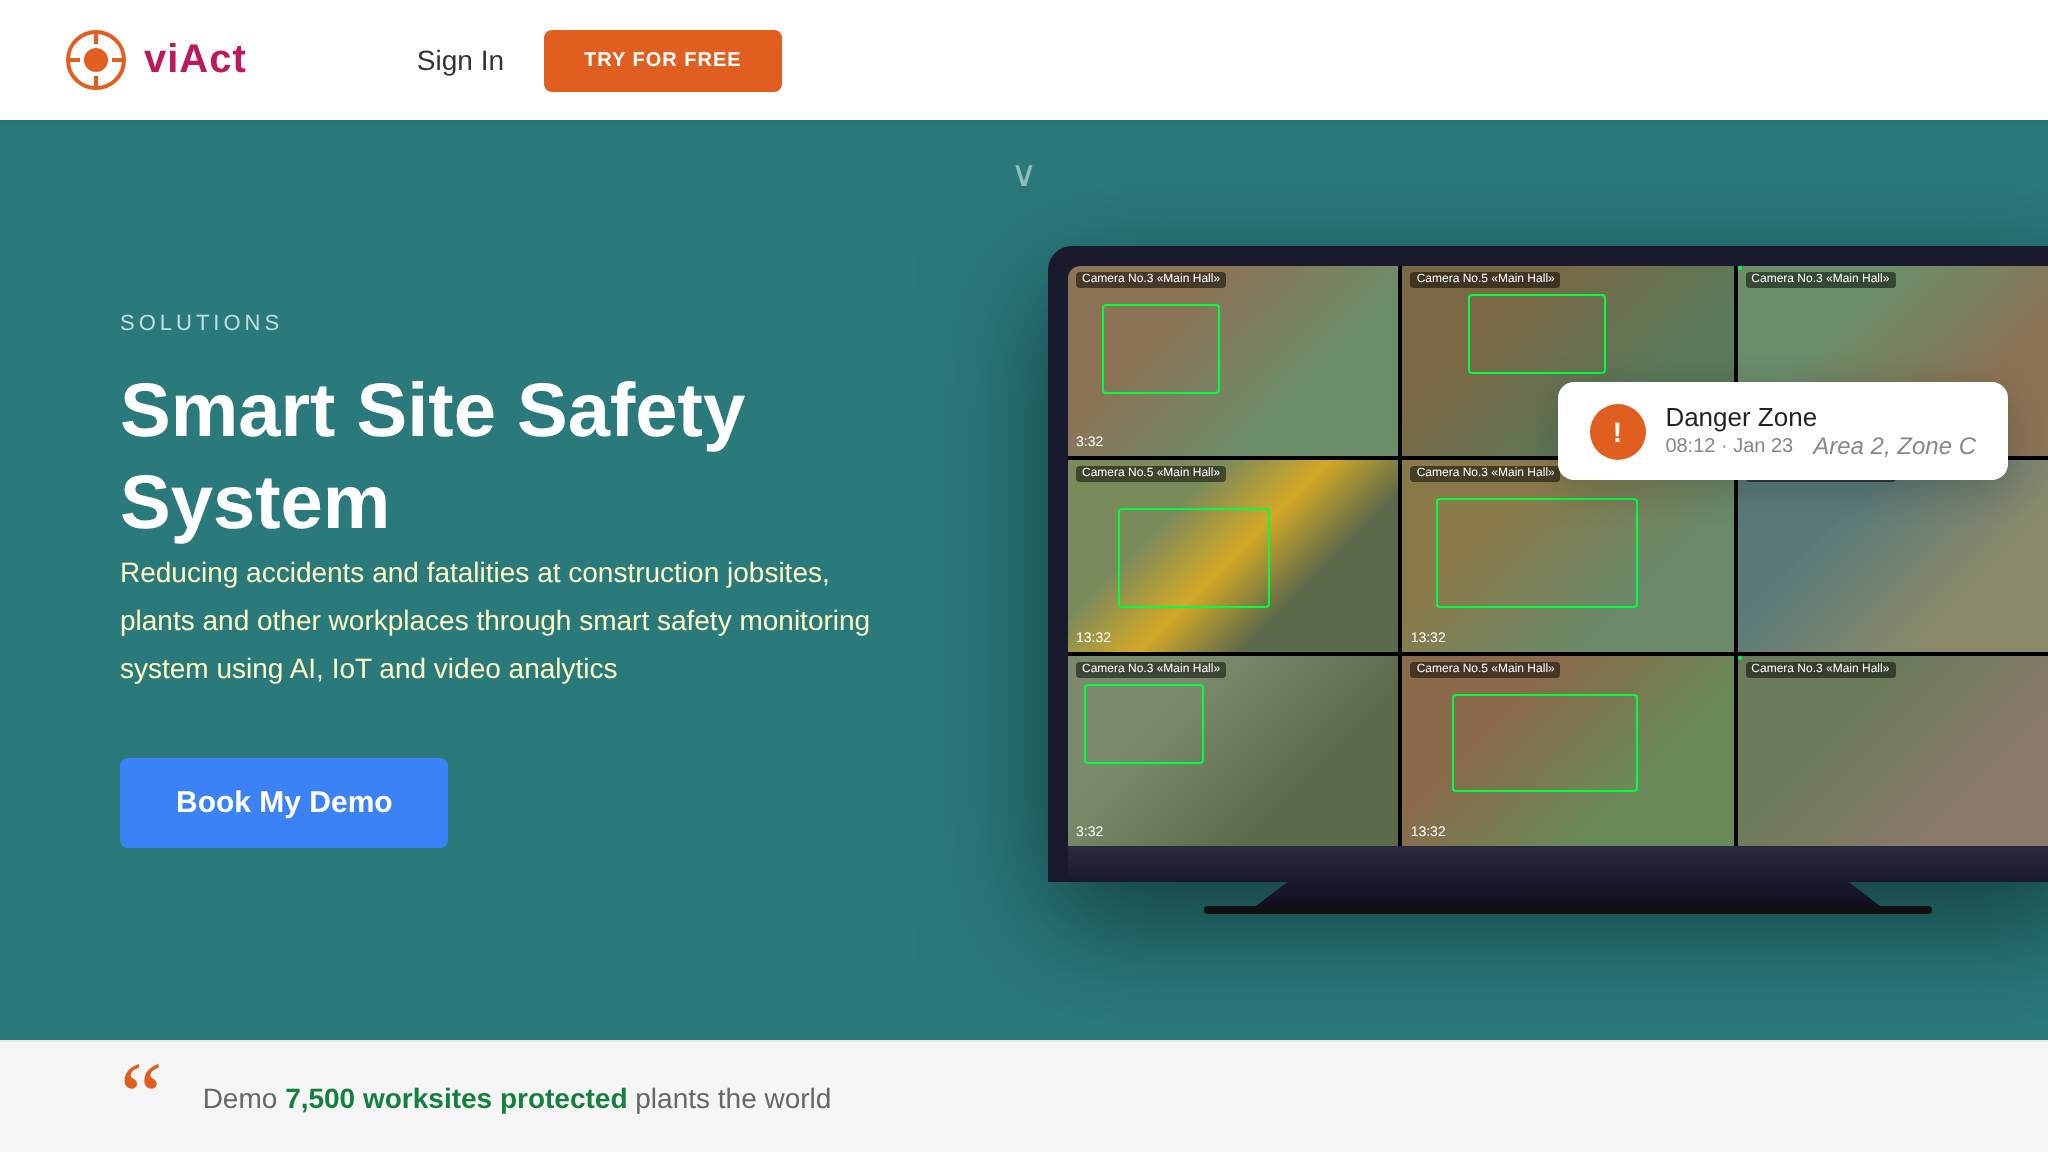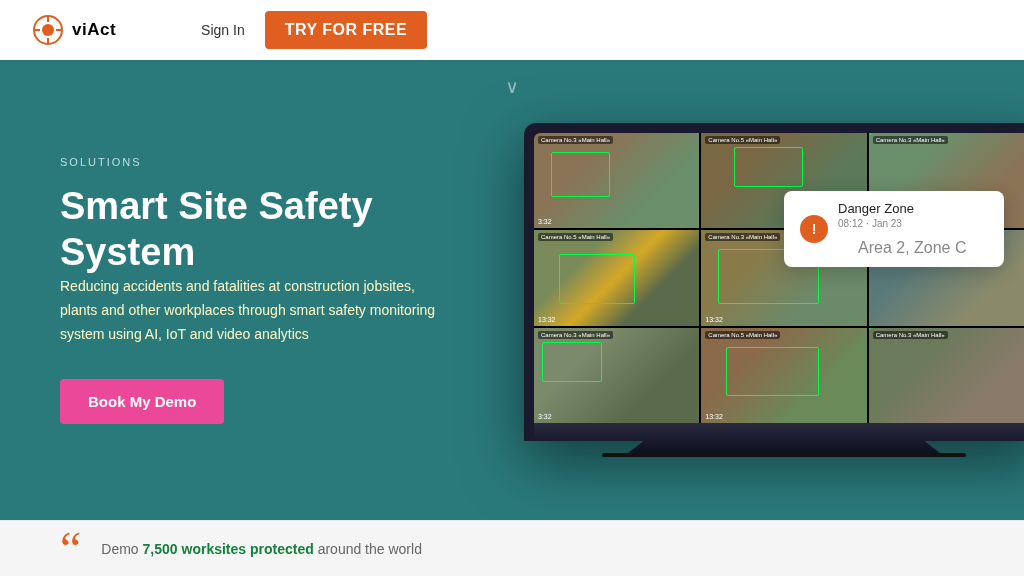--- a/index.html
+++ b/index.html
@@ -20,23 +20,23 @@
       display: flex;
       align-items: center;
       gap: 8px;
       margin-right: 40px;
     }
     .logo-icon {
       width: 32px;
       height: 32px;
     }
     .logo-text {
-      font-size: 17px;
+      font-size: 20px;
       font-weight: 700;
-      color: #000000;
+      color: #be185d;
       letter-spacing: 0.5px;
     }
     .nav-links {
       display: flex;
       align-items: center;
       gap: 28px;
       flex: 1;
     }
     .nav-link {
       font-size: 14px;
@@ -57,21 +57,21 @@
       background: none;
       border: none;
       margin-left: 45px;
     }
     .try-free-btn {
       background: #e05f20;
       color: #fff;
       border: none;
       padding: 10px 20px;
       border-radius: 4px;
-      font-size: 16px;
+      font-size: 10px;
       font-weight: 600;
       cursor: pointer;
       text-transform: uppercase;
       letter-spacing: 0.5px;
     }
 
     
     .hero {
       background: #2a7a7c;
       height: 460px;
@@ -99,21 +99,21 @@
       color: #fff;
       line-height: 1.2;
     }
     .hero-desc {
       font-size: 14px;
       color: #fef9c3;
       line-height: 1.7;
       margin-bottom: 32px;
     }
     .book-demo-btn {
-      background: #ec4899;
+      background: #3b82f6;
       color: #fff;
       border: none;
       padding: 14px 28px;
       border-radius: 4px;
       font-size: 15px;
       font-weight: 600;
       cursor: pointer;
     }
 
     
@@ -241,23 +241,24 @@
       font-size: 13px;
       font-weight: 400;
       color: #222;
     }
     .danger-meta {
       font-size: 10px;
       color: #888;
       margin-top: 2px;
     }
     .danger-area {
-      font-size: 16px;
+      font-size: 12px;
       color: #888;
-      margin-left: 20px;
+      margin-left: 0;
+      font-style: italic;
     }
 
     
     .scroll-arrow {
       position: absolute;
       top: 16px;
       right: 50%;
       transform: translateX(50%);
       color: rgba(255,255,255,0.5);
       font-size: 18px;
@@ -321,21 +322,21 @@
     <p class="hero-desc">Reducing accidents and fatalities at construction jobsites, plants and other workplaces through smart safety monitoring system using AI, IoT and video analytics</p>
     <button class="book-demo-btn">Book My Demo</button>
   </div>
 
   <div class="laptop-area">
 
     <div class="danger-popup">
       <div class="danger-icon">!</div>
       <div class="danger-info">
         <div class="danger-title">Danger Zone</div>
-        <div style="display:flex; gap:10px;flex-direction:column;">
+        <div style="display:flex; gap:10px;">
           <span class="danger-meta">08:12 · Jan 23</span>
           <span class="danger-area">Area 2, Zone C</span>
         </div>
       </div>
     </div>
 
     <div class="laptop-outer">
       <div class="laptop-screen">
 
         <div class="cam-cell">
@@ -376,15 +377,15 @@
     <div class="laptop-stand"></div>
     <div class="laptop-foot"></div>
   </div>
 </section>
 
 <div class="bottom-section">
   <span class="quote-mark">“</span>
   <span class="bottom-text">
     <span>Demo</span>
     <span class="bottom-highlight">7,500 worksites protected</span>
-    <span>around the world</span>
+    <span>plants the world</span>
   </span>
 </div>
 
 </body></html>

